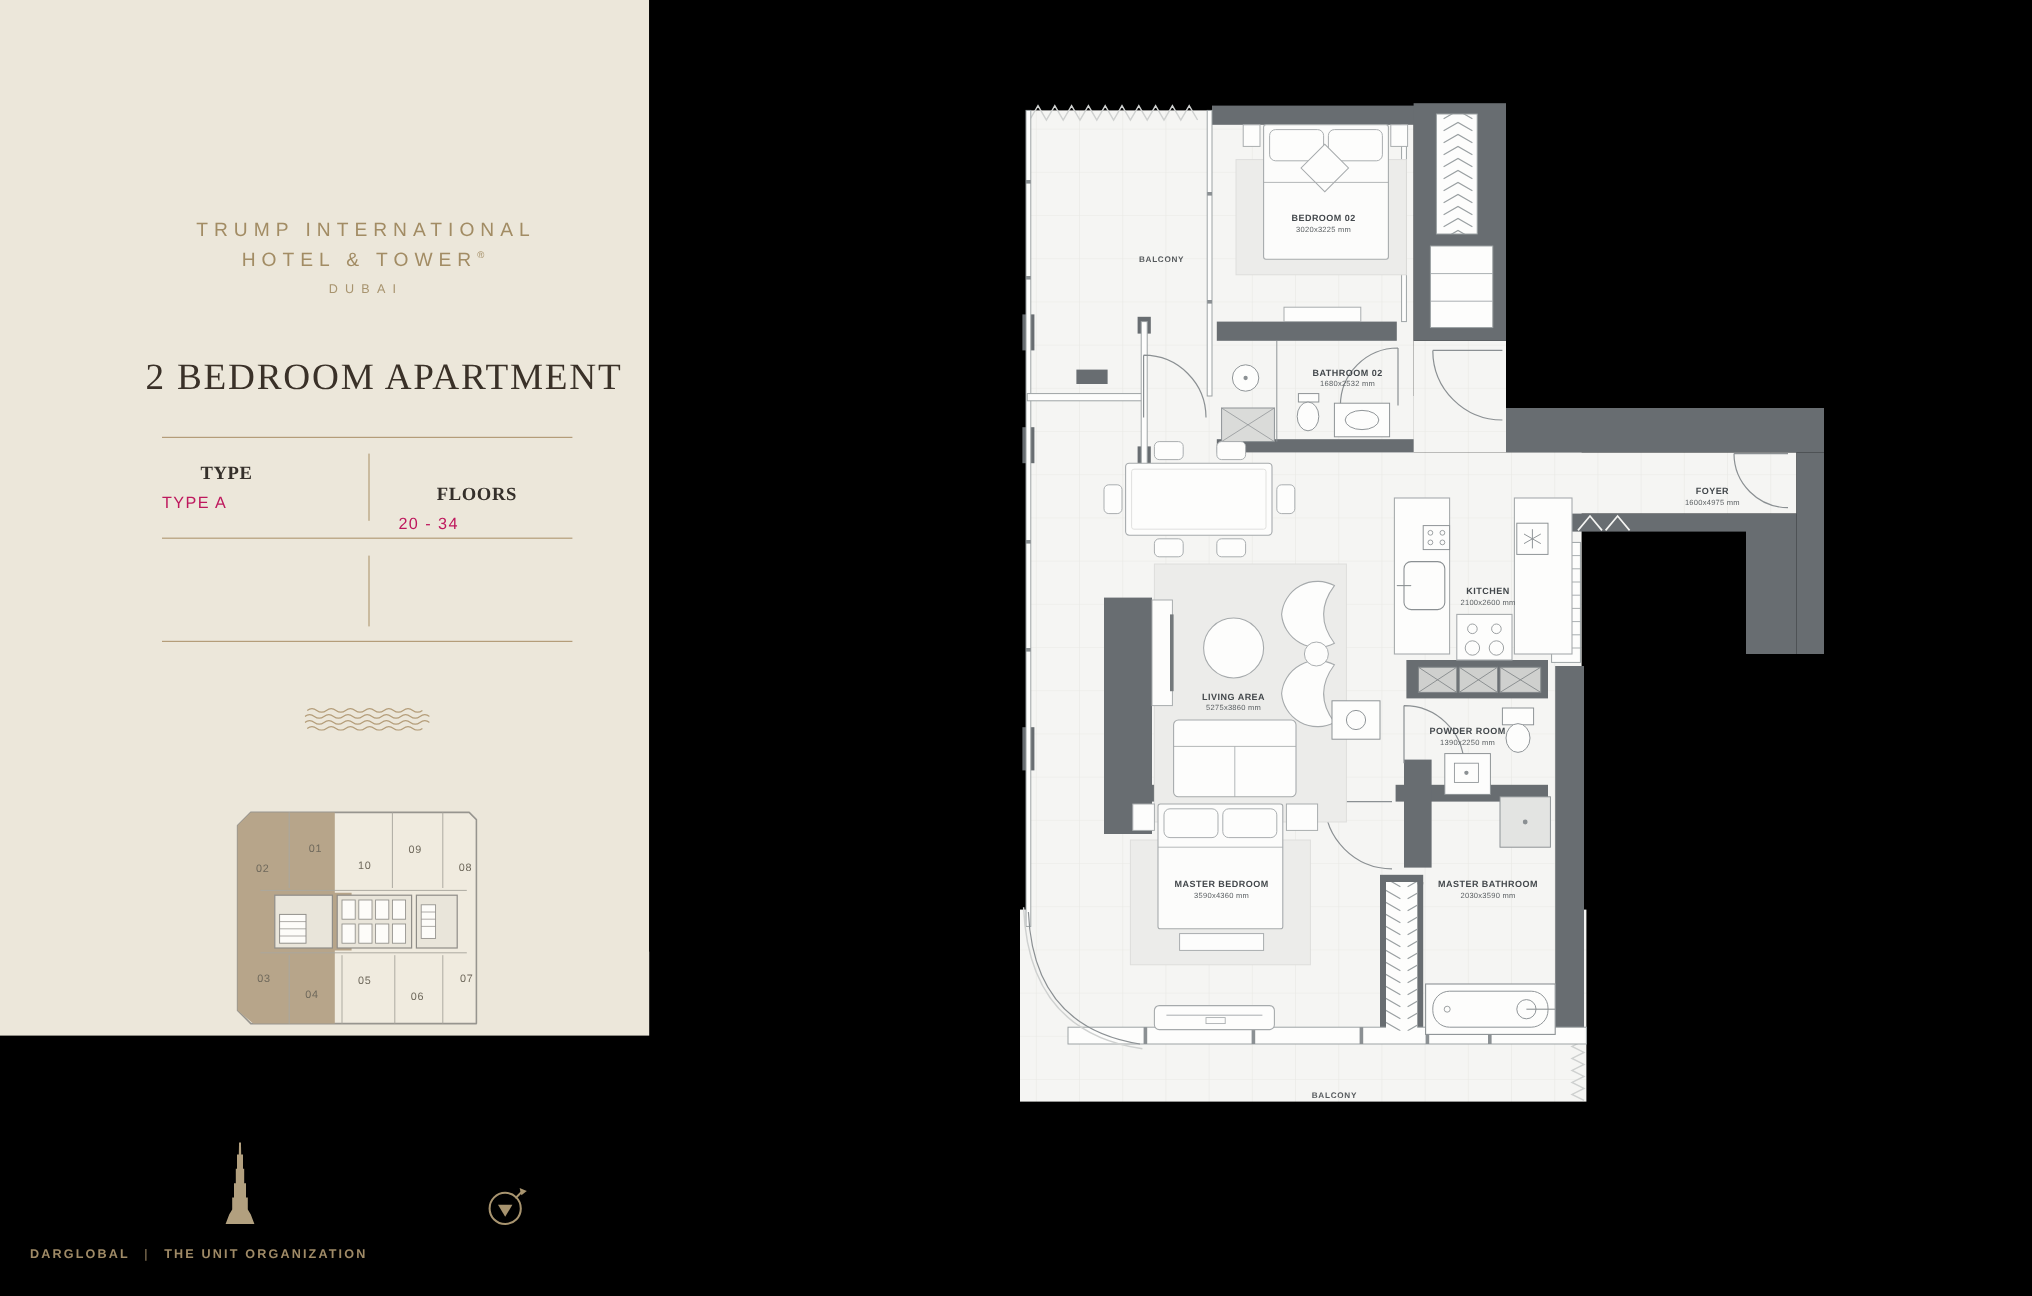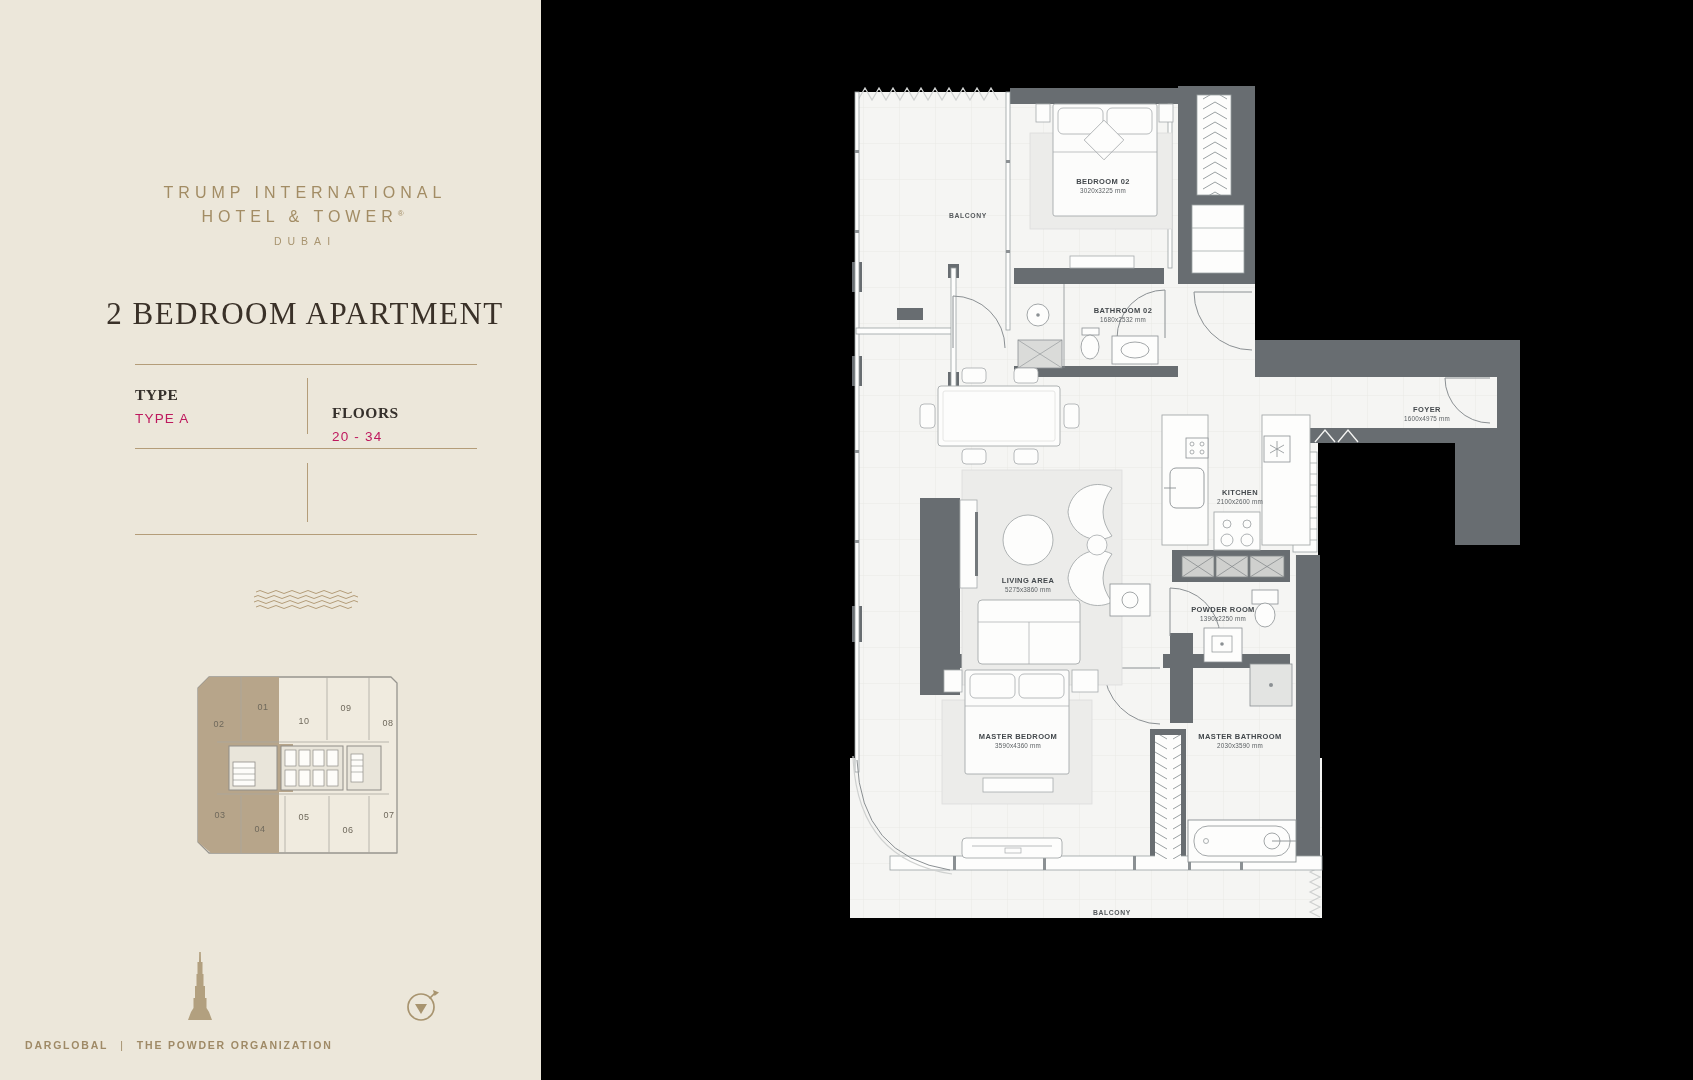--- a/index.html
+++ b/index.html
@@ -1,30 +1,30 @@
 <!DOCTYPE html>
 <html><head>
 <meta charset="utf-8">
 <style>
   html,body{margin:0;padding:0;background:#000;}
   .stage{position:relative;width:1693px;height:1080px;background:#000;overflow:hidden;
          font-family:"Liberation Sans",sans-serif;}
-  .left-panel{position:absolute;left:0;top:0;width:541px;height:1080px;background:#ece7da;}
+  .left-panel{position:absolute;left:0;top:0;width:541px;height:863px;background:#ece7da;}
   .brand{position:absolute;left:35px;top:184px;width:540px;text-align:center;color:#a28c64;}
   .brand-line1{font-size:16px;letter-spacing:5px;font-weight:500;}
   .brand-line2{font-size:16px;letter-spacing:5px;font-weight:500;margin-top:6px;}
   .brand-line2 sup{font-size:8px;}
   .brand-city{font-size:10.5px;letter-spacing:6px;font-weight:500;margin-top:9px;color:#a8946f;}
-  .page-title{position:absolute;left:35px;top:296px;width:540px;text-align:center;margin:0;
+  .page-title{position:absolute;left:50px;top:296px;width:540px;text-align:center;margin:0;
     font-family:"Liberation Serif","DejaVu Serif",serif;font-weight:500;font-size:31px;
     letter-spacing:1.5px;color:#3a3128;}
   .rule{position:absolute;left:135px;width:342px;height:1px;background:#b49d79;border:0;margin:0;}
   .vdiv{position:absolute;left:307px;width:1px;background:#b49d79;}
   .spec-label{font-family:"Liberation Serif","DejaVu Serif",serif;font-weight:700;font-size:15.5px;
-    letter-spacing:.5px;color:#35302b;}
+    letter-spacing:.5px;color:#35302b;margin-left:32px;}
   .spec-val{font-size:13.5px;letter-spacing:1.2px;color:#be185d;margin-top:7px;}
   .spec-cell{position:absolute;width:165px;}
   .footer{position:absolute;left:25px;top:1039px;font-size:10.5px;font-weight:700;
     letter-spacing:1.8px;color:#9f8a66;}
   .footer .sep{margin:0 12px;font-weight:400;}
   .plan-wrap{position:absolute;left:541px;top:0;width:1152px;height:793px;background:#000;}
   svg text{font-family:"Liberation Sans",sans-serif;}
   .room-name{font-size:7.5px;font-weight:700;fill:#43484c;letter-spacing:.4px;}
   .room-dims{font-size:6.3px;fill:#5c6164;letter-spacing:.2px;}
   .balcony-name{font-size:6.8px;font-weight:700;fill:#55595c;letter-spacing:.6px;}
@@ -128,21 +128,21 @@
     </svg>
 
     <svg style="position:absolute;left:403px;top:986px;" width="40" height="40" viewBox="0 0 40 40">
       <circle cx="18" cy="21" r="13" fill="none" stroke="#a8946f" stroke-width="1.7"></circle>
       <polygon points="12,18 24,18 18,28" fill="#a8946f"></polygon>
       <line x1="26.5" y1="12.5" x2="33" y2="6" stroke="#a8946f" stroke-width="1.7"></line>
       <polygon points="30,4 36,6.5 31.5,10" fill="#a8946f"></polygon>
     </svg>
 
     <div class="footer">
-      <span>DARGLOBAL</span><span class="sep">|</span><span>THE POWDER ORGANIZATION</span>
+      <span>DARGLOBAL</span><span class="sep">|</span><span>THE UNIT ORGANIZATION</span>
     </div>
   </aside>
 
   <div class="plan-wrap">
     <svg style="position:absolute;left:299px;top:60px;" width="690" height="870" viewBox="840 60 690 870">
       <defs>
         <pattern id="tile" width="36" height="36" patternUnits="userSpaceOnUse">
           <rect width="36" height="36" fill="#f5f5f3"></rect>
           <path d="M36,0 V36 M0,36 H36" stroke="#e9e9e5" stroke-width="1"></path>
         </pattern>

